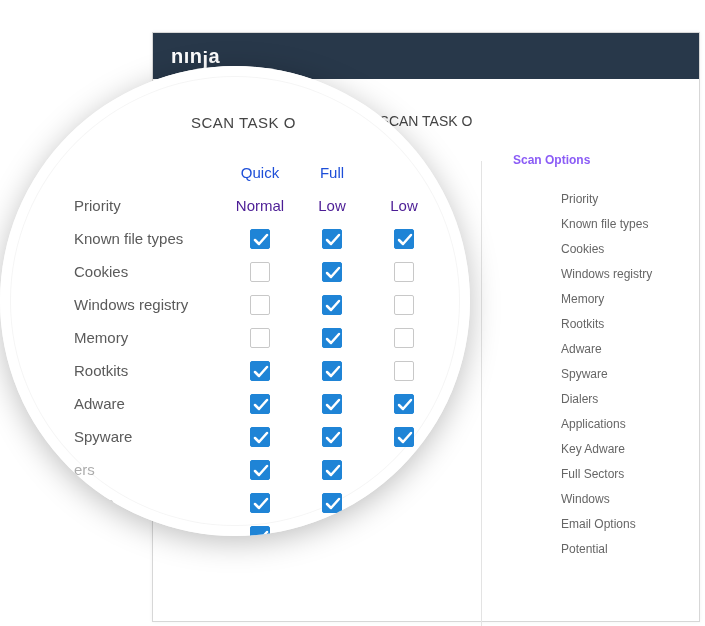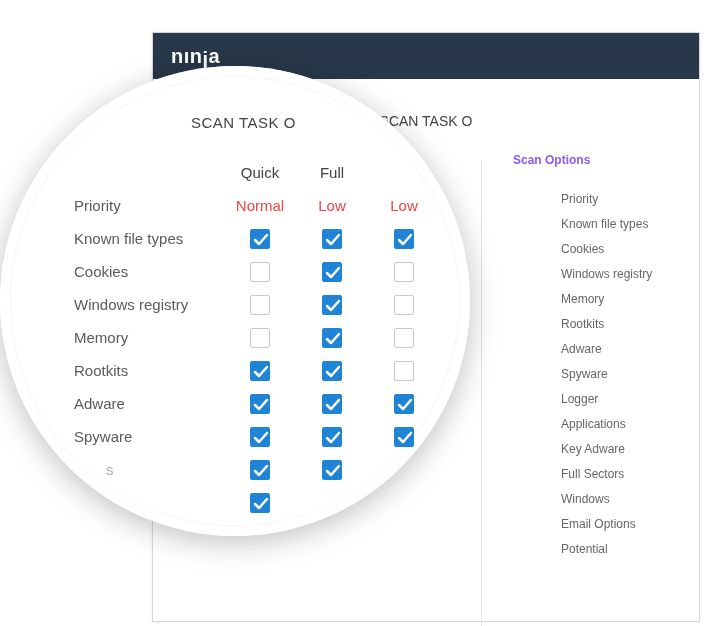--- a/index.html
+++ b/index.html
@@ -44,22 +44,22 @@
   .lens-title {
     position: absolute; top: 48px; left: 50%; transform: translateX(-42%);
     font-size: 15px; color: #444; letter-spacing: .5px; white-space: nowrap;
   }
   .lens-table {
     position: absolute; top: 90px; left: 74px; width: 380px; font-size: 15px; color: #5a5a5a;
   }
   .lens-row { display: flex; align-items: center; height: 33px; }
   .lens-label { width: 150px; white-space: nowrap; }
   .lens-col { width: 72px; text-align: center; }
-  .lens-head { color: #404040; font-size: 15px; }
-  .link { color: #ef4444; cursor: pointer; }
+  .lens-head { color: #1d4ed8; font-size: 15px; }
+  .link { color: #4c1d95; cursor: pointer; }
   .cb {
     display: inline-block; width: 20px; height: 20px; border: 1px solid #c8c8c8; border-radius: 2px;
     background: #fff; vertical-align: middle; position: relative;
   }
   .cb.checked { background: #1f84d6; border-color: #1f84d6; }
   .cb.checked svg { position: absolute; top: 2px; left: 2px; }
   .cb svg { display: block; }
 
   .fade-left { color: rgba(90,90,90,.5); }
 </style>
@@ -80,21 +80,21 @@
 
     <div class="bg-list">
       <div>Priority</div>
       <div>Known file types</div>
       <div>Cookies</div>
       <div>Windows registry</div>
       <div>Memory</div>
       <div>Rootkits</div>
       <div>Adware</div>
       <div>Spyware</div>
-      <div>Logger</div>
+      <div>Dialers</div>
       <div>Applications</div>
       <div>Key Adware</div>
       <div>Full Sectors</div>
       <div>Windows</div>
       <div>Email Options</div>
       <div>Potential</div>
     </div>
   </div>
 
   <div class="lens">
@@ -187,20 +187,30 @@
                   <path d="M2 8 L6 12 L14 3" stroke="#fff" stroke-width="2.5" fill="none" stroke-linecap="round" stroke-linejoin="round"></path>
                 </svg></span></div>
           <div class="lens-col"><span class="cb checked"><svg width="16" height="16">
                   <path d="M2 8 L6 12 L14 3" stroke="#fff" stroke-width="2.5" fill="none" stroke-linecap="round" stroke-linejoin="round"></path>
                 </svg></span></div>
           <div class="lens-col"><span class="cb checked"><svg width="16" height="16">
                   <path d="M2 8 L6 12 L14 3" stroke="#fff" stroke-width="2.5" fill="none" stroke-linecap="round" stroke-linejoin="round"></path>
                 </svg></span></div>
         </div>
 
+        <div class="lens-row">
+          <div class="lens-label fade-left">ers</div>
+          <div class="lens-col"><span class="cb checked"><svg width="16" height="16">
+                  <path d="M2 8 L6 12 L14 3" stroke="#fff" stroke-width="2.5" fill="none" stroke-linecap="round" stroke-linejoin="round"></path>
+                </svg></span></div>
+          <div class="lens-col"><span class="cb checked"><svg width="16" height="16">
+                  <path d="M2 8 L6 12 L14 3" stroke="#fff" stroke-width="2.5" fill="none" stroke-linecap="round" stroke-linejoin="round"></path>
+                </svg></span></div>
+          <div class="lens-col"></div>
+        </div>
 
         <div class="lens-row">
           <div class="lens-label fade-left" style="padding-left:32px">s</div>
           <div class="lens-col"><span class="cb checked"><svg width="16" height="16">
                   <path d="M2 8 L6 12 L14 3" stroke="#fff" stroke-width="2.5" fill="none" stroke-linecap="round" stroke-linejoin="round"></path>
                 </svg></span></div>
           <div class="lens-col"><span class="cb checked"><svg width="16" height="16">
                   <path d="M2 8 L6 12 L14 3" stroke="#fff" stroke-width="2.5" fill="none" stroke-linecap="round" stroke-linejoin="round"></path>
                 </svg></span></div>
           <div class="lens-col"></div>

